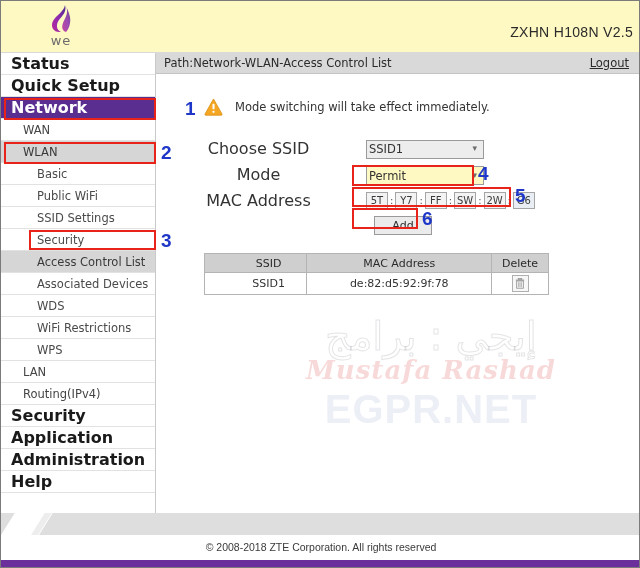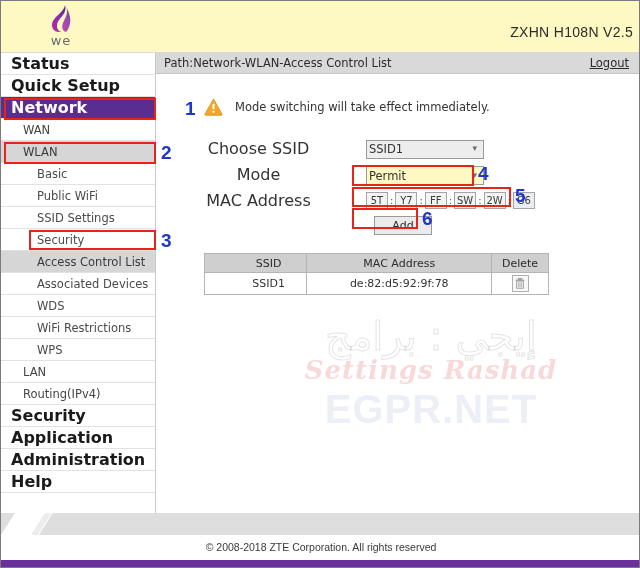--- a/index.html
+++ b/index.html
@@ -408,21 +408,21 @@
                     <line x1="5" y1="4.2" x2="5" y2="9.2" stroke="#9a9a9a" stroke-width="0.7"></line>
                     <line x1="6.4" y1="4.2" x2="6.4" y2="9.2" stroke="#9a9a9a" stroke-width="0.7"></line>
                   </svg>
                 </span></td>
             </tr>
           </tbody>
       </table>
 
       <div class="watermark">
         <div class="wm-ar">إيجي : برامج</div>
-        <div class="wm-name">Settings Rashad</div>
+        <div class="wm-name">Mustafa Rashad</div>
         <div class="wm-site">EGPR.NET</div>
       </div>
 
     </div>
   </div>
 
   <div class="footer-band">
     <div class="grey-slab">
       <div class="slab-notch"></div>
       <div class="slab-notch2"></div>

